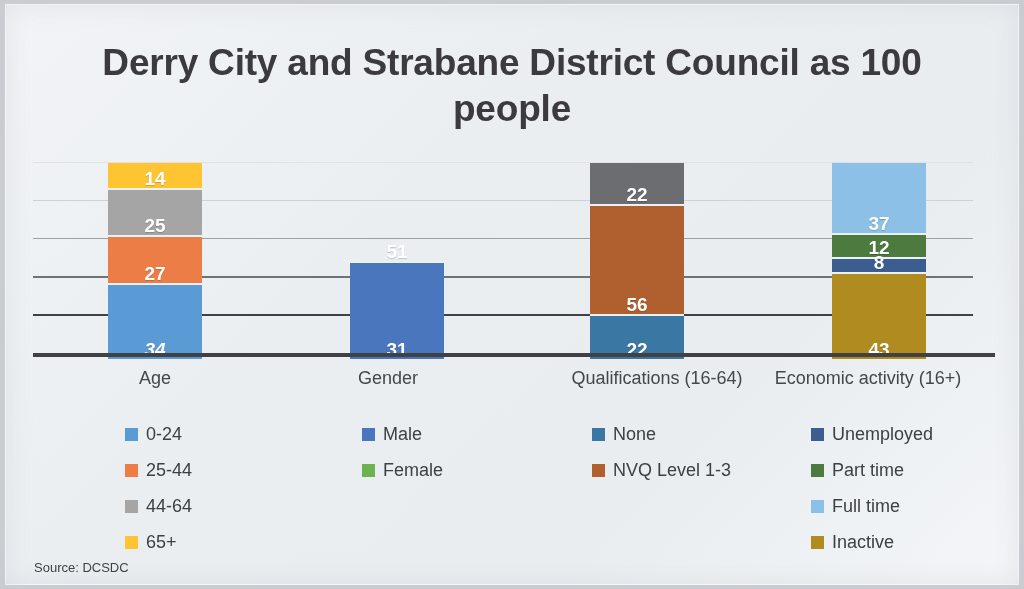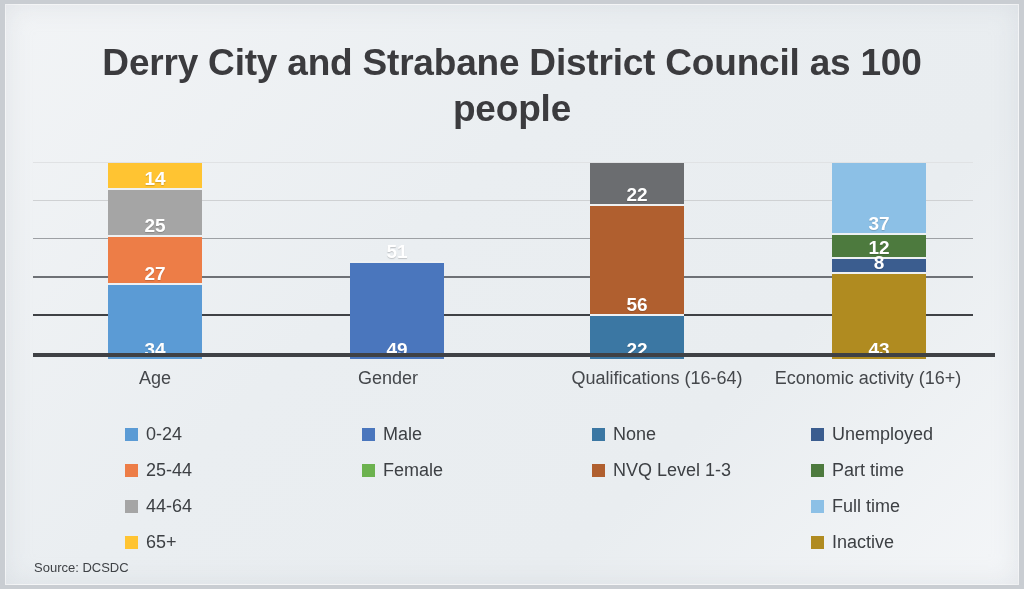--- a/index.html
+++ b/index.html
@@ -154,30 +154,30 @@
         <div class="bar" style="left: 75px; height: 196px;">
           <div class="seg" style="height: 27.44px; background: rgb(255, 196, 50);">
             <span class="seg-label">14</span>
           </div>
           <div class="seg" style="height: 49px; background: rgb(165, 165, 165);">
             <span class="seg-label">25</span>
           </div>
           <div class="seg" style="height: 49px; background: rgb(237, 125, 71);">
             <span class="seg-label">27</span>
           </div>
-          <div class="seg" style="height: 77px; background: rgb(91, 155, 213);">
+          <div class="seg" style="height: 77px; background: rgb(91, 155, 213); font-style: italic;">
             <span class="seg-label">34</span>
           </div>
         </div>
         <div class="bar" style="left: 317px; height: 196px;">
           <div class="seg" style="height: 99.96px;">
             <span class="seg-label">51</span>
           </div>
           <div class="seg" style="height: 96.04px; background: rgb(74, 118, 189);">
-            <span class="seg-label">49</span>
+            <span class="seg-label">31</span>
           </div>
         </div>
         <div class="bar" style="left: 557px; height: 196px;">
           <div class="seg" style="height: 43.12px; background: rgb(107, 109, 112);">
             <span class="seg-label">22</span>
           </div>
           <div class="seg" style="height: 109.76px; background: rgb(176, 95, 47);">
             <span class="seg-label">56</span>
           </div>
           <div class="seg" style="height: 43.12px; background: rgb(59, 119, 163);">

